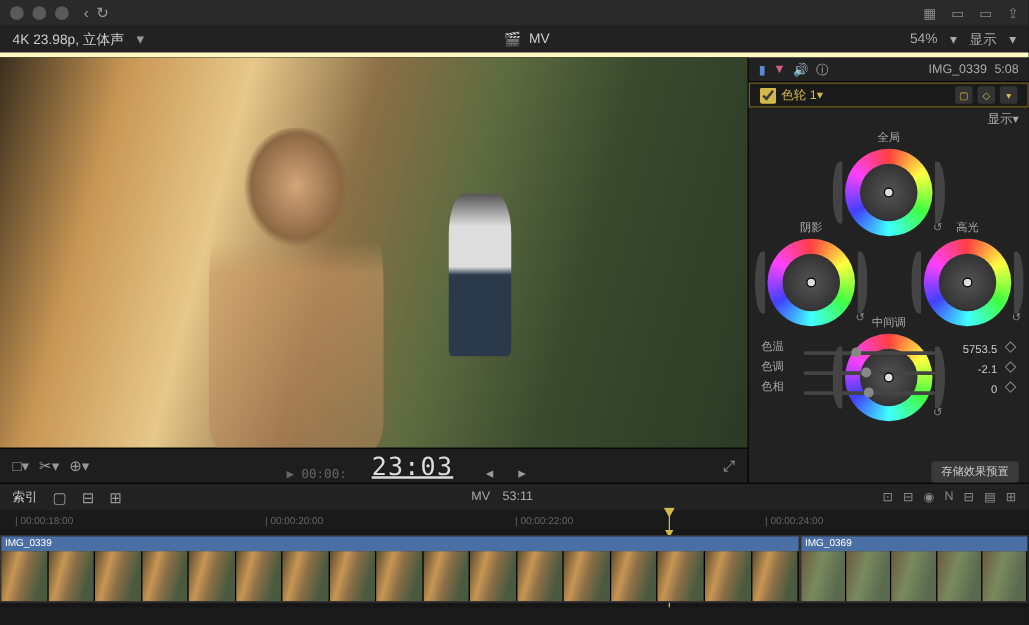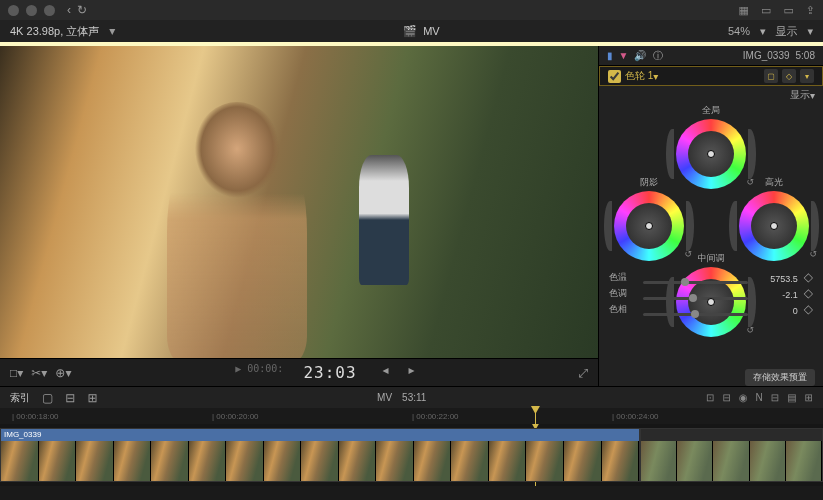--- a/index.html
+++ b/index.html
@@ -13,22 +13,22 @@
 .toolbar-center { flex: 1; display: flex; justify-content: center; align-items: center; gap: 6px; }
 .toolbar-right { display: flex; align-items: center; gap: 10px; color: #aaa; }
 .icon-btn { color: #999; cursor: pointer; font-size: 12px; }
 .main-row { display: flex; height: 340px; }
 .viewer { flex: 1; background: #000; display: flex; flex-direction: column; position: relative; }
 .viewer-canvas { flex: 1; background: linear-gradient(105deg, #3a2f1e 0%, #c89654 15%, #e6c88a 30%, #8b6f47 45%, #5c6b3f 60%, #3a4a2e 75%, #2a3a25 100%); position: relative; overflow: hidden; }
 .figure { position: absolute; left: 28%; top: 18%; width: 140px; height: 260px; background: radial-gradient(ellipse 60px 70px at 50% 18%, #d4a57a 0%, #8b6844 60%, transparent 70%), linear-gradient(180deg, transparent 35%, rgba(200,150,100,0.6) 45%, rgba(180,130,90,0.5) 100%); border-radius: 50% 50% 10% 10%; }
 .figure2 { position: absolute; left: 60%; top: 35%; width: 50px; height: 130px; background: linear-gradient(180deg, #555 0%, #ddd 20%, #ddd 45%, #2a3a4a 50%, #2a3a4a 100%); border-radius: 25% 25% 5% 5%; }
 .viewer-controls { height: 28px; background: #1e1e1e; display: flex; align-items: center; padding: 0 10px; gap: 10px; border-top: 1px solid #000; }
 .viewer-controls-left { display: flex; gap: 8px; color: #888; }
-.viewer-controls-center { flex: 1; display: flex; justify-content: center; align-items: flex-start; gap: 20px; color: #aaa; }
-.timecode-big { font-family: monospace; font-size: 16px; color: #ddd; letter-spacing: 1px; }
+.viewer-controls-center { flex: 1; display: flex; justify-content: center; align-items: flex-end; gap: 20px; color: #aaa; }
+.timecode-big { font-family: monospace; font-size: 20px; color: #ddd; letter-spacing: 1px; text-decoration: underline; }
 .timecode-small { font-family: monospace; font-size: 10px; color: #666; }
 .inspector { width: 225px; background: #222; border-left: 1px solid #000; display: flex; flex-direction: column; }
 .inspector-top { height: 20px; display: flex; align-items: center; padding: 0 8px; gap: 6px; font-size: 10px; color: #aaa; border-bottom: 1px solid #000; }
 .inspector-top-right { margin-left: auto; display: flex; gap: 6px; }
 .inspector-title { height: 20px; background: #1a1a1a; border: 1px solid #725e1a; display: flex; align-items: center; padding: 0 8px; font-size: 10px; color: #d4b84a; }
 .inspector-title-right { margin-left: auto; display: flex; gap: 4px; }
 .inspector-title-right span { width: 14px; height: 14px; background: #333; border-radius: 2px; display: inline-flex; align-items: center; justify-content: center; font-size: 8px; }
 .inspector-showrow { height: 18px; display: flex; align-items: center; justify-content: flex-end; padding: 0 8px; font-size: 10px; color: #aaa; }
 .wheels-area { flex: 1; position: relative; padding-left: 33px; }
 .wheel-container { position: absolute; width: 90px; display: flex; flex-direction: column; align-items: center; }
@@ -262,20 +262,21 @@
           <div class="thumb"></div>
           <div class="thumb"></div>
           <div class="thumb"></div>
           <div class="thumb"></div>
           <div class="thumb"></div>
         </div>
       </div>
     </div>
     <div class="clip-lane" style="left: 640px; width: 183px;">
       <div class="clip" style="width: 100%;">
+        <div class="clip-header">IMG_0369</div>
         <div class="clip-thumbs">
           <div class="thumb alt"></div>
           <div class="thumb alt"></div>
           <div class="thumb alt"></div>
           <div class="thumb alt"></div>
           <div class="thumb alt"></div>
         </div>
       </div>
     </div>
   </div>

